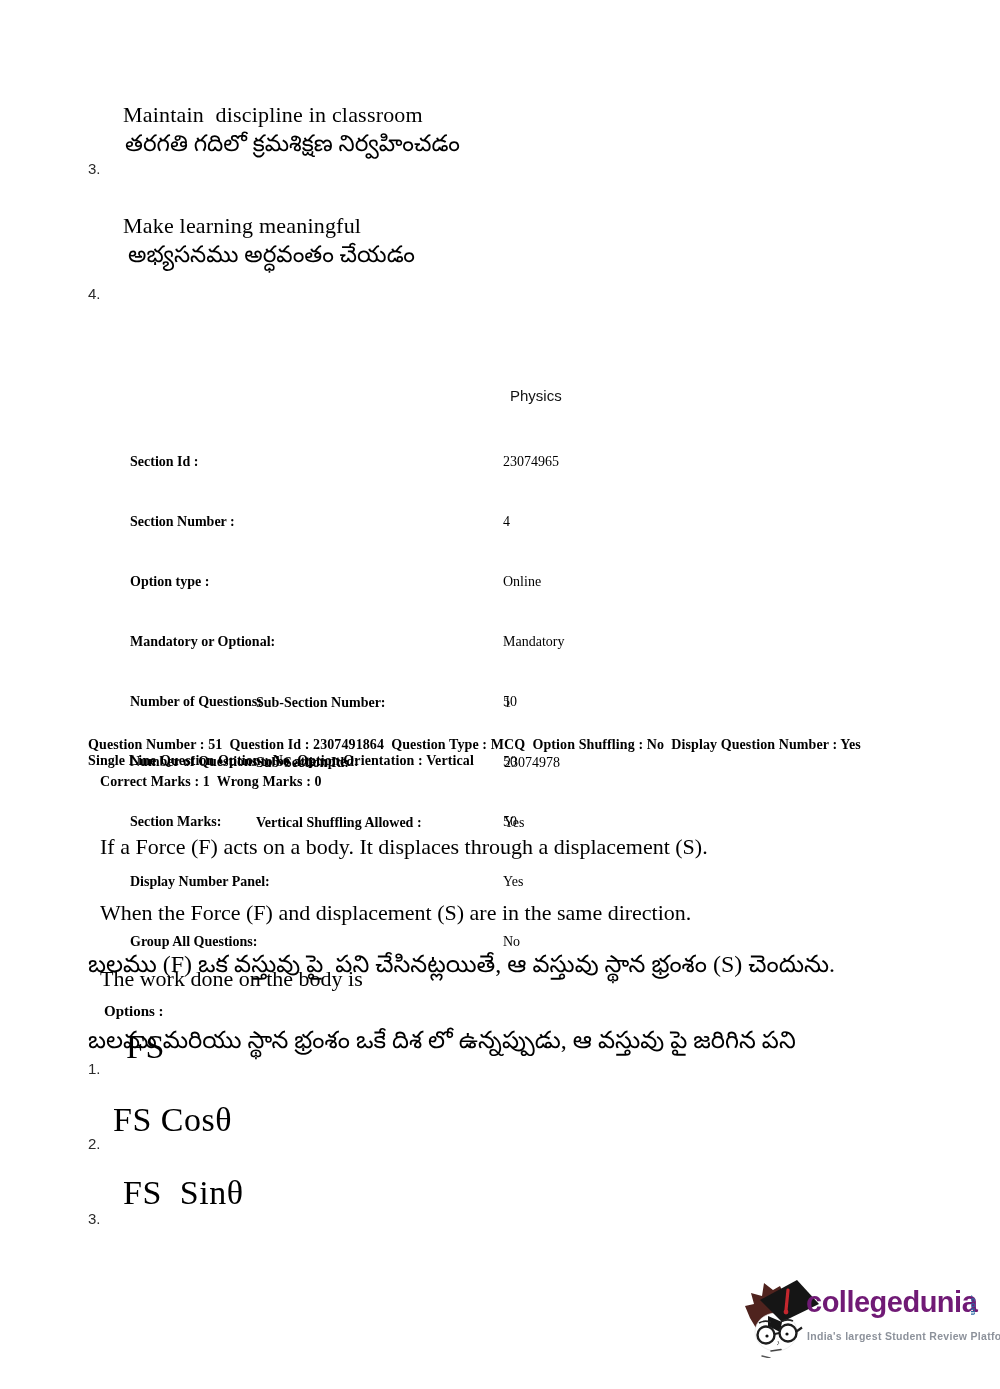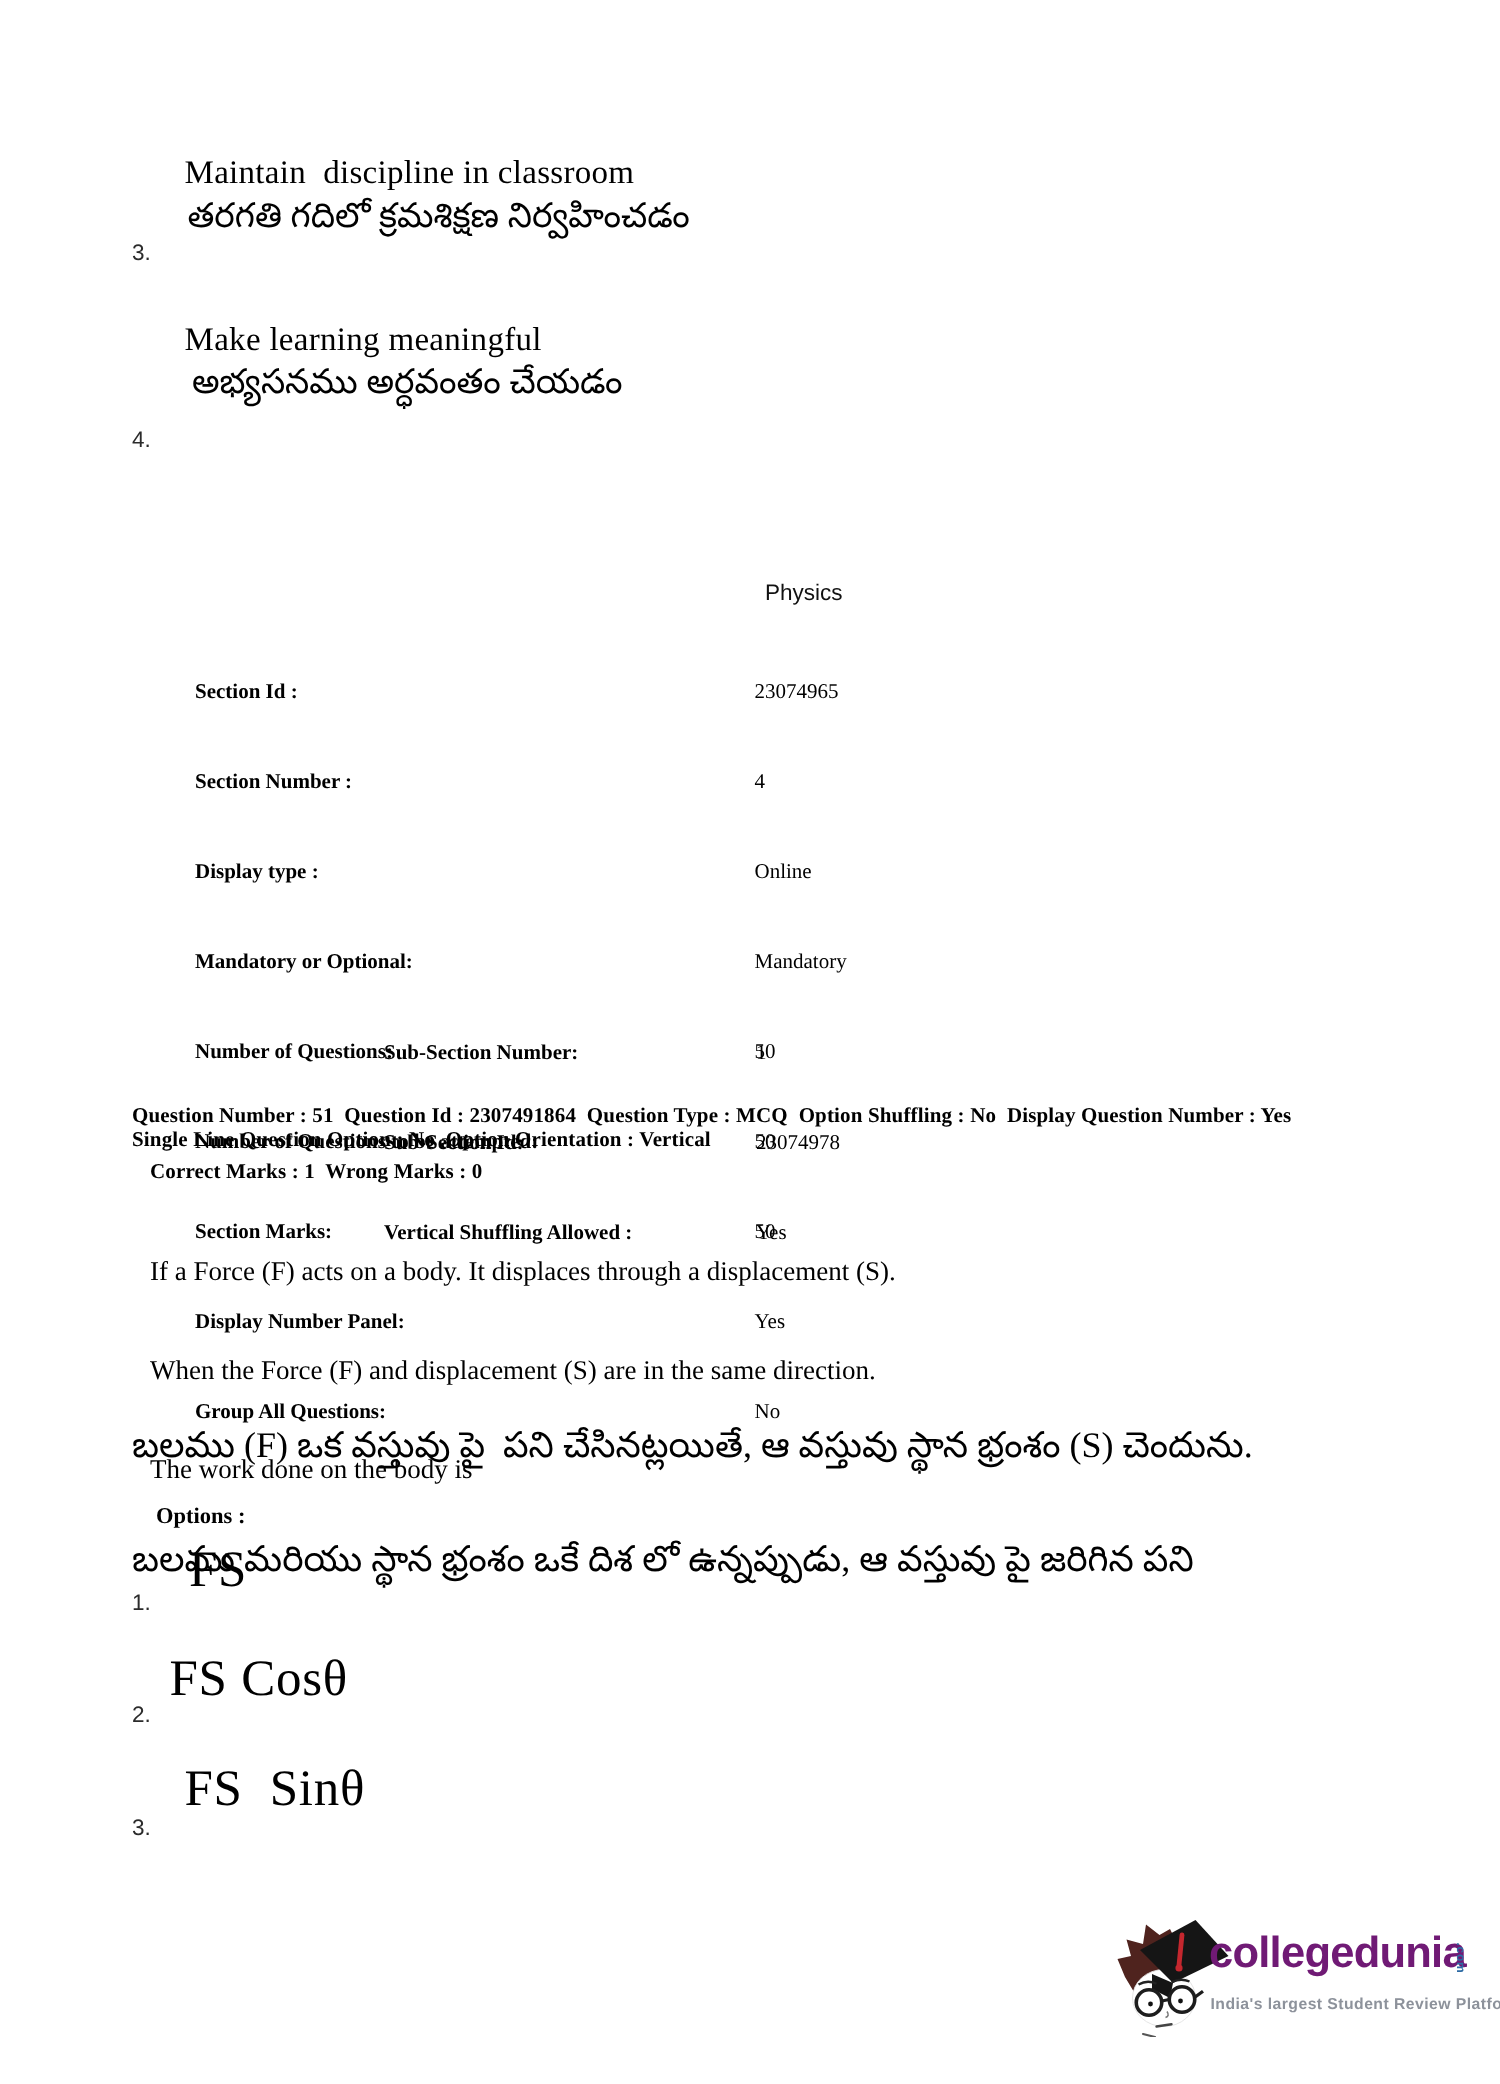--- a/index.html
+++ b/index.html
@@ -16,21 +16,21 @@
   .en-opt{font-size:22px;letter-spacing:.2px;}
   .te-opt{font-size:23px;}
   .num{font-family:"Liberation Sans",sans-serif;font-size:15px;color:#2b2b2b;}
   .section-title{font-family:"Liberation Sans",sans-serif;font-size:15px;color:#111;}
   .details{font-size:14px;line-height:20px;}
   .drow{display:flex;align-items:center;}
   .dlabel{font-weight:bold;}
   .section-details .dlabel{width:373px;}
   .subsection-details .dlabel{width:248px;}
   .meta-line{font-size:14px;font-weight:bold;letter-spacing:.1px;}
-  .q-en{font-size:18px;line-height:30px;font-family:Liberation Serif, serif;}
+  .q-en{font-size:22px;line-height:30px;font-family:Liberation Serif, serif;}
   .q-te{font-size:24px;line-height:40px;}
   .options-label{font-size:15px;font-weight:bold;}
   .opt-text{font-size:34px;letter-spacing:.5px;}
   .brand{font-family:"Liberation Sans",sans-serif;font-size:29px;font-weight:bold;letter-spacing:-.5px;}
   .brand-tld{font-family:"Liberation Sans",sans-serif;font-size:8px;font-weight:bold;writing-mode:vertical-rl;letter-spacing:.5px;}
   .tagline{font-family:"Liberation Sans",sans-serif;font-size:10.5px;font-weight:bold;letter-spacing:.3px;white-space:pre;}
 </style>
 </head>
 <body>
 
@@ -42,21 +42,21 @@
 
   <div class="abs en-opt" style="left:123px;top:213px">Make learning meaningful</div>
   <div class="abs te-opt" style="left:128px;top:242px">అభ్యసనము అర్ధవంతం చేయడం</div>
   <div class="abs num" style="left:88px;top:285px">4.</div>
 
   <div class="abs section-title" style="left:510px;top:387px">Physics</div>
 
   <div class="abs details section-details" style="left:130px;top:412px;width:600px">
     <div class="drow"><span class="dlabel">Section Id :</span><span class="dvalue">23074965</span></div>
     <div class="drow"><span class="dlabel">Section Number :</span><span class="dvalue">4</span></div>
-    <div class="drow"><span class="dlabel">Display type :</span><span class="dvalue">Online</span></div>
+    <div class="drow"><span class="dlabel">Option type :</span><span class="dvalue">Online</span></div>
     <div class="drow"><span class="dlabel">Mandatory or Optional:</span><span class="dvalue">Mandatory</span></div>
     <div class="drow"><span class="dlabel">Number of Questions:</span><span class="dvalue">50</span></div>
     <div class="drow"><span class="dlabel">Number of Questions to be attempted:</span><span class="dvalue">50</span></div>
     <div class="drow"><span class="dlabel">Section Marks:</span><span class="dvalue">50</span></div>
     <div class="drow"><span class="dlabel">Display Number Panel:</span><span class="dvalue">Yes</span></div>
     <div class="drow"><span class="dlabel">Group All Questions:</span><span class="dvalue">No</span></div>
   </div>
 
   <div class="abs details subsection-details" style="left:256px;top:653px;width:480px">
     <div class="drow"><span class="dlabel">Sub-Section Number:</span><span class="dvalue">1</span></div>

